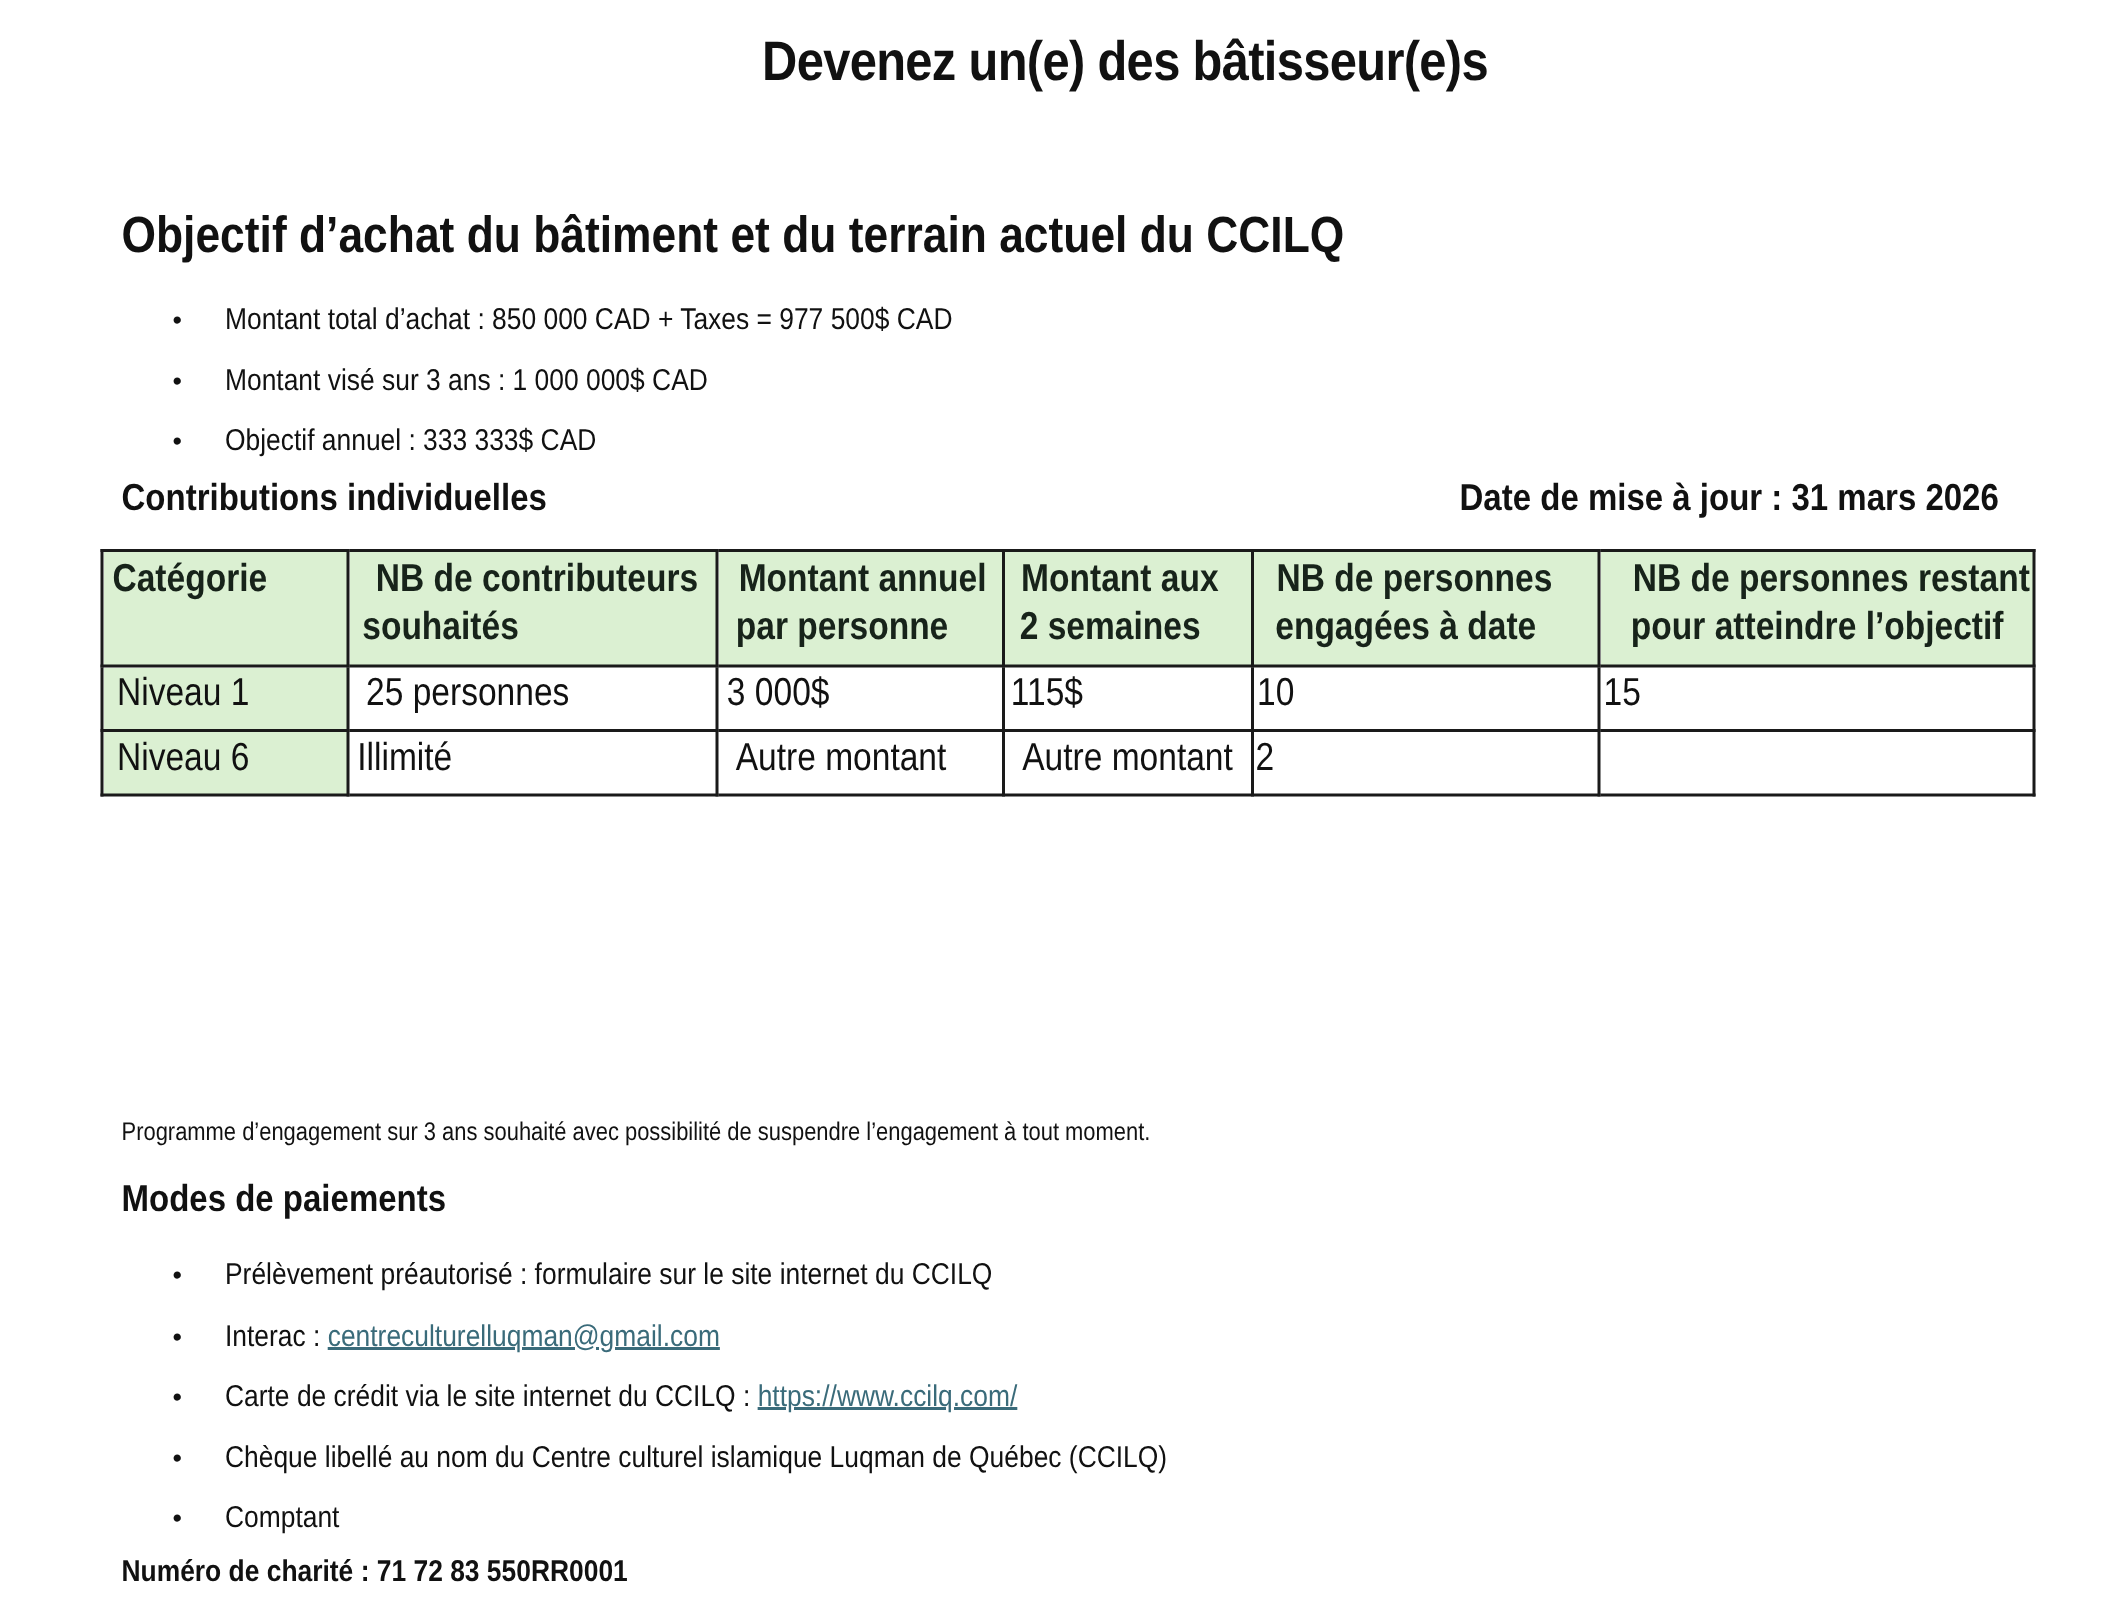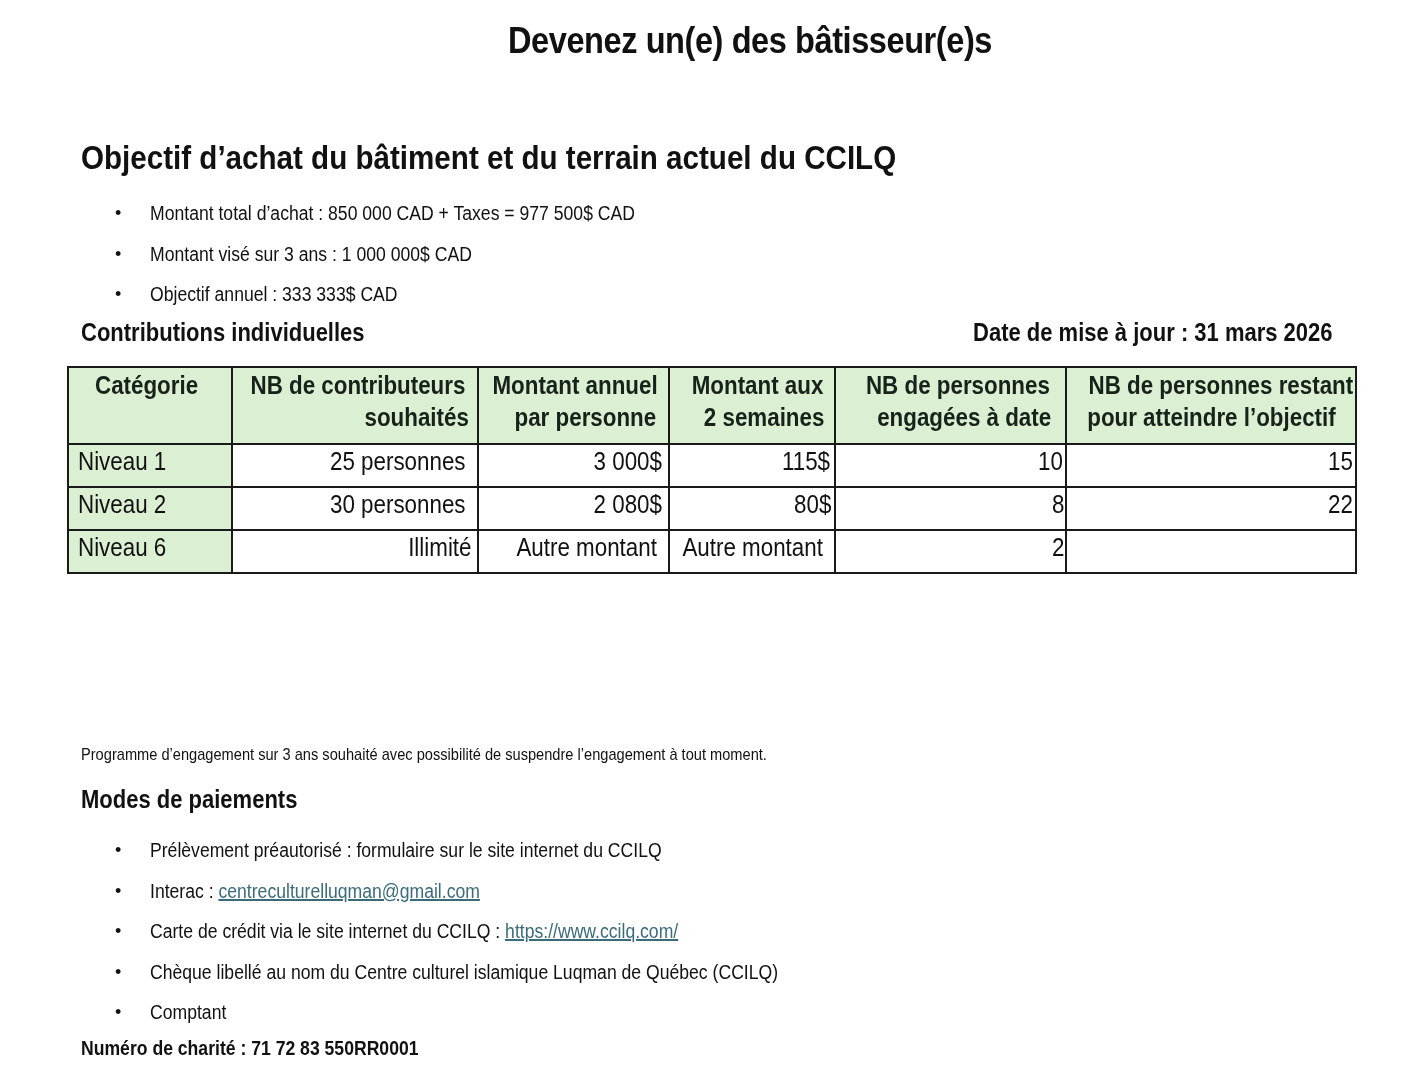--- a/index.html
+++ b/index.html
@@ -30,29 +30,29 @@
     font-size: 25px; font-weight: bold; white-space: nowrap;
     transform: scaleX(0.88); transform-origin: 0 0;
   }
   .date { right: 73px; top: 318px; transform-origin: 100% 0; }
   table.grid {
     position: absolute; left: 67px; top: 366px; width: 1288px;
     border-collapse: collapse; table-layout: fixed;
   }
   table.grid th, table.grid td {
     border: 2px solid #1a1a1a; padding: 0; font-size: 26px;
-    text-align: right; vertical-align: top; overflow: hidden; white-space: nowrap;
+    text-align: left; vertical-align: top; overflow: hidden; white-space: nowrap;
   }
   table.grid th {
     background: #dbf0d2; font-weight: bold; height: 74px; line-height: 32px;
     padding-top: 1px; color: #17231a;
   }
   table.grid td { height: 41px; line-height: 32px; background: #fff; margin-top: 12px; }
   table.grid td.cat { background: #dbf0d2; text-align: left; padding-left: 9px; }
-  table.grid th.cat { text-align: left; padding-left: 26px; }
+  table.grid th.cat { text-align: left; padding-left: 6px; }
   .sq { display: inline-block; transform: scaleX(0.86); transform-origin: 50% 0; }
   .cat .sq { transform-origin: 0 0; }
   .note {
     left: 81px; top: 745px; font-size: 17px; white-space: nowrap;
     transform: scaleX(0.86); transform-origin: 0 0;
   }
   .modes { left: 81px; top: 785px; }
   .pay { left: 115px; top: 835px; font-size: 20px; }
   .link { color: #3a6b7a; text-decoration: underline; }
   .charity {
@@ -107,28 +107,20 @@
   <tbody>
     <tr>
       <td class="cat"><span class="sq">Niveau 1</span></td>
       <td><span class="sq">25 personnes</span></td>
       <td><span class="sq">3 000$</span></td>
       <td><span class="sq">115$</span></td>
       <td><span class="sq">10</span></td>
       <td><span class="sq">15</span></td>
     </tr>
     <tr>
-      <td class="cat"><span class="sq">Niveau 2</span></td>
-      <td><span class="sq">30 personnes</span></td>
-      <td><span class="sq">2 080$</span></td>
-      <td><span class="sq">80$</span></td>
-      <td><span class="sq">8</span></td>
-      <td><span class="sq">22</span></td>
-    </tr>
-    <tr>
       <td class="cat"><span class="sq">Niveau 6</span></td>
       <td><span class="sq">Illimité</span></td>
       <td><span class="sq">Autre montant</span></td>
       <td><span class="sq">Autre montant</span></td>
       <td><span class="sq">2</span></td>
       <td><span class="sq"></span></td>
     </tr>
   </tbody>
 </table>
 

